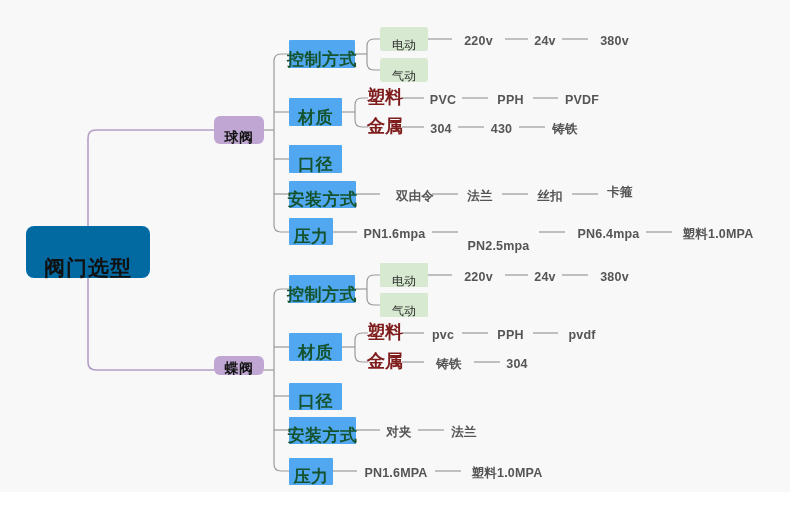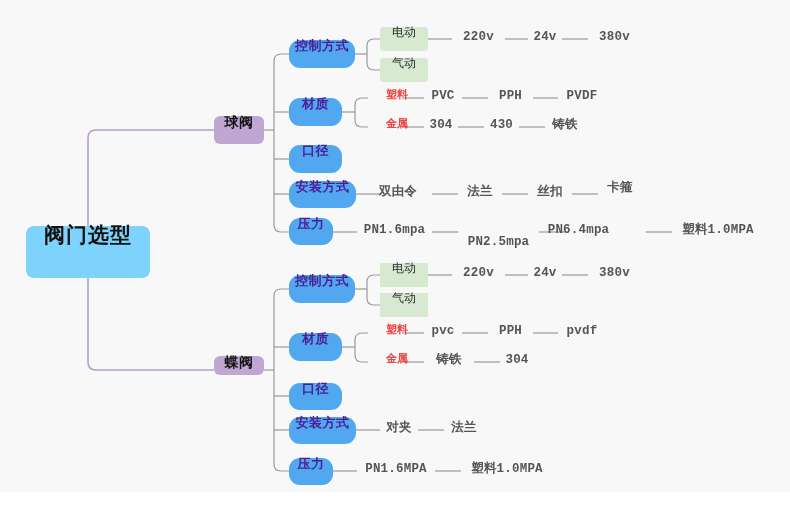--- a/index.html
+++ b/index.html
@@ -25,48 +25,47 @@
     left: 0;
     top: 0;
     width: 790px;
     height: 492px;
     pointer-events: none;
   }
   .node {
     position: absolute;
     box-sizing: border-box;
     display: flex;
-    align-items: flex-start;
+    align-items: flex-end;
     justify-content: center;
     white-space: nowrap;
     line-height: 1;
-    font-family: Liberation Mono, monospace;
   }
   .node-root {
-    background: #7dd3fc;
+    background: #0369a1;
     color: #111111;
     font-size: 21px;
     font-weight: bold;
     border-radius: 8px;
     letter-spacing: 1px;
   }
   .node-branch {
     background: #c0a6d2;
     color: #141414;
     font-size: 14px;
     font-weight: bold;
     border-radius: 6px;
     letter-spacing: 0.5px;
   }
   .node-topic {
     background: #51a8f0;
-    color: #4c1d95;
-    font-size: 13px;
-    font-weight: bold;
-    border-radius: 11px;
+    color: #14532d;
+    font-size: 17px;
+    font-weight: bold;
+    border-radius: 1px;
     letter-spacing: 0.5px;
   }
   .node-sub {
     background: #d7ead1;
     color: #2d2d2d;
     font-size: 12px;
     font-weight: normal;
     border-radius: 3px;
   }
   .node-sub-sq {
@@ -77,25 +76,24 @@
     border-radius: 0px;
   }
   .node-leaf {
     color: #555555;
     font-size: 12.5px;
     font-weight: bold;
     background: transparent;
     letter-spacing: 0.2px;
   }
   .node-leaf-plain {
-    color: #ef4444;
-    font-size: 11px;
+    color: #7f1d1d;
+    font-size: 18px;
     font-weight: bold;
     background: transparent;
-    margin-left: 12px;
   }
 </style>
 </head>
 <body>
 
 <div id="canvas">
 
   <svg id="links" viewBox="0 0 790 492">
 
     <path d="M 88 252 L 88 138 Q 88 130 96 130 L 214 130" fill="none" stroke="#b49ec6" stroke-width="1.6"></path>
@@ -226,21 +224,21 @@
     <span>铸铁</span>
   </div>
 
   <div class="node node-topic" style="left:289px; top:145px; width:53px; height:28px;">
     <span>口径</span>
   </div>
 
   <div class="node node-topic" style="left:289px; top:181px; width:67px; height:27px;">
     <span>安装方式</span>
   </div>
-  <div class="node node-leaf" style="left:372px; top:186px; width:52px; height:16px;">
+  <div class="node node-leaf" style="left:389px; top:186px; width:52px; height:16px;">
     <span>双由令</span>
   </div>
   <div class="node node-leaf" style="left:458px; top:186px; width:44px; height:16px;">
     <span>法兰</span>
   </div>
   <div class="node node-leaf" style="left:528px; top:186px; width:44px; height:16px;">
     <span>丝扣</span>
   </div>
   <div class="node node-leaf" style="left:598px; top:182px; width:44px; height:16px;">
     <span>卡箍</span>
@@ -248,21 +246,21 @@
 
   <div class="node node-topic" style="left:289px; top:218px; width:44px; height:27px;">
     <span>压力</span>
   </div>
   <div class="node node-leaf" style="left:357px; top:224px; width:75px; height:16px;">
     <span>PN1.6mpa</span>
   </div>
   <div class="node node-leaf" style="left:458px; top:236px; width:81px; height:16px;">
     <span>PN2.5mpa</span>
   </div>
-  <div class="node node-leaf" style="left:538px; top:224px; width:81px; height:16px;">
+  <div class="node node-leaf" style="left:568px; top:224px; width:81px; height:16px;">
     <span>PN6.4mpa</span>
   </div>
   <div class="node node-leaf" style="left:672px; top:224px; width:92px; height:16px;">
     <span>塑料1.0MPA</span>
   </div>
 
   <div class="node node-branch" style="left:214px; top:356px; width:50px; height:19px;">
     <span>蝶阀</span>
   </div>
 

